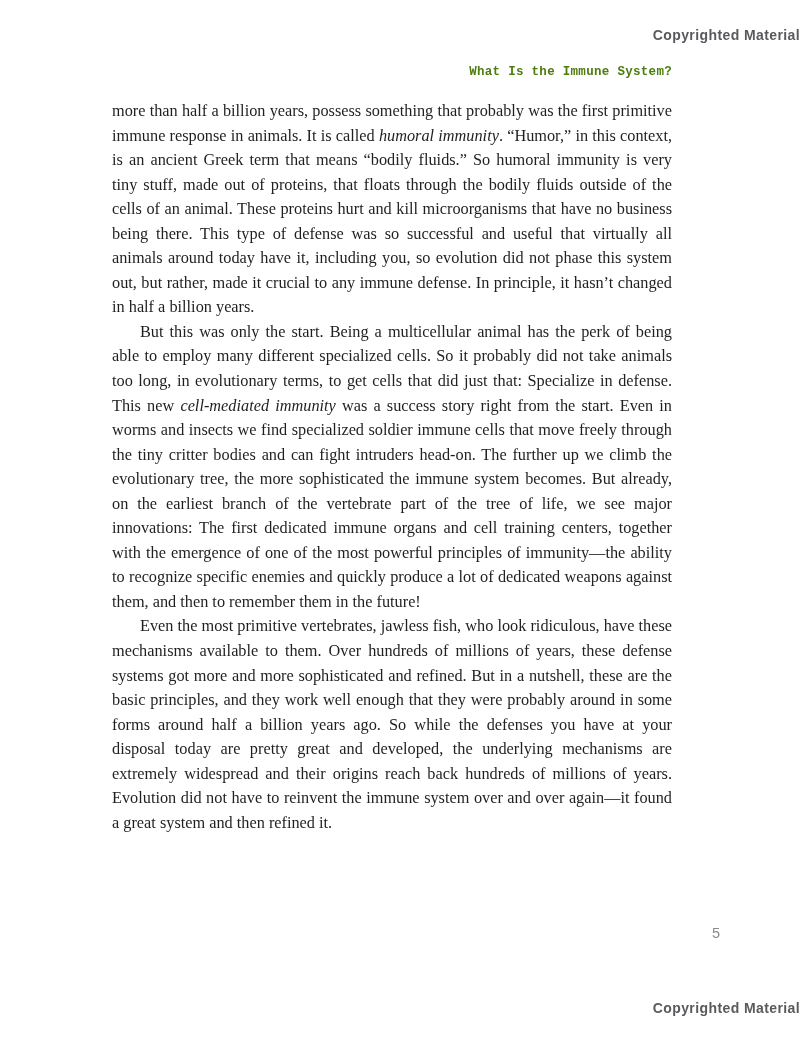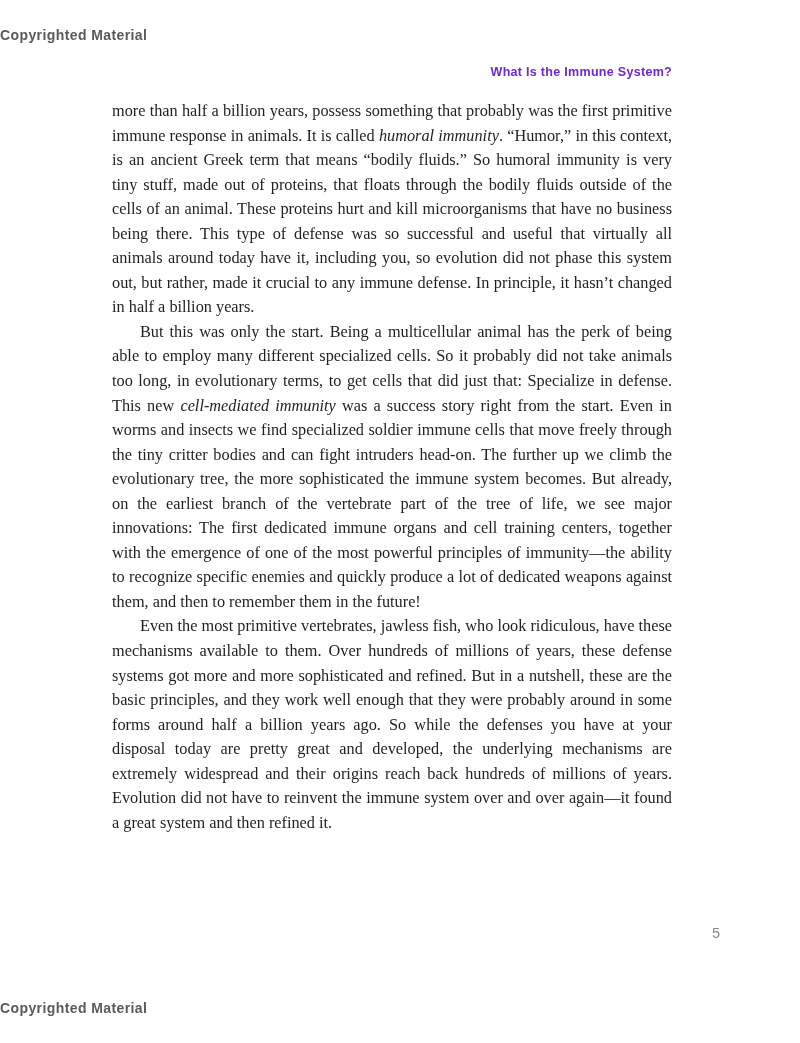--- a/index.html
+++ b/index.html
@@ -12,38 +12,38 @@
     width: 800px;
     height: 1043px;
     background: #ffffff;
     overflow: hidden;
     font-family: "Liberation Serif", serif;
   }
   .copyright-notice {
     position: absolute;
     left: 0;
     width: 100%;
-    text-align: left;
+    text-align: right;
     font-family: "Liberation Sans", sans-serif;
     font-weight: bold;
     font-size: 14px;
     letter-spacing: 0.4px;
     color: #5a5a5e;
   }
   .copyright-notice.top { top: 27px; }
   .copyright-notice.bottom { top: 1000px; }
   .running-head {
     position: absolute;
     top: 65px;
     right: 128px;
-    font-family: Liberation Sans, sans-serif;
+    font-family: Liberation Mono, monospace;
     font-weight: bold;
     font-size: 12.5px;
     letter-spacing: 0.3px;
-    color: #6d28d9;
+    color: #4d7c0f;
   }
   .body-text {
     position: absolute;
     top: 99px;
     left: 112px;
     width: 560px;
     font-size: 16.3px;
     line-height: 24.55px;
     color: #1f1f21;
     text-align: justify;

